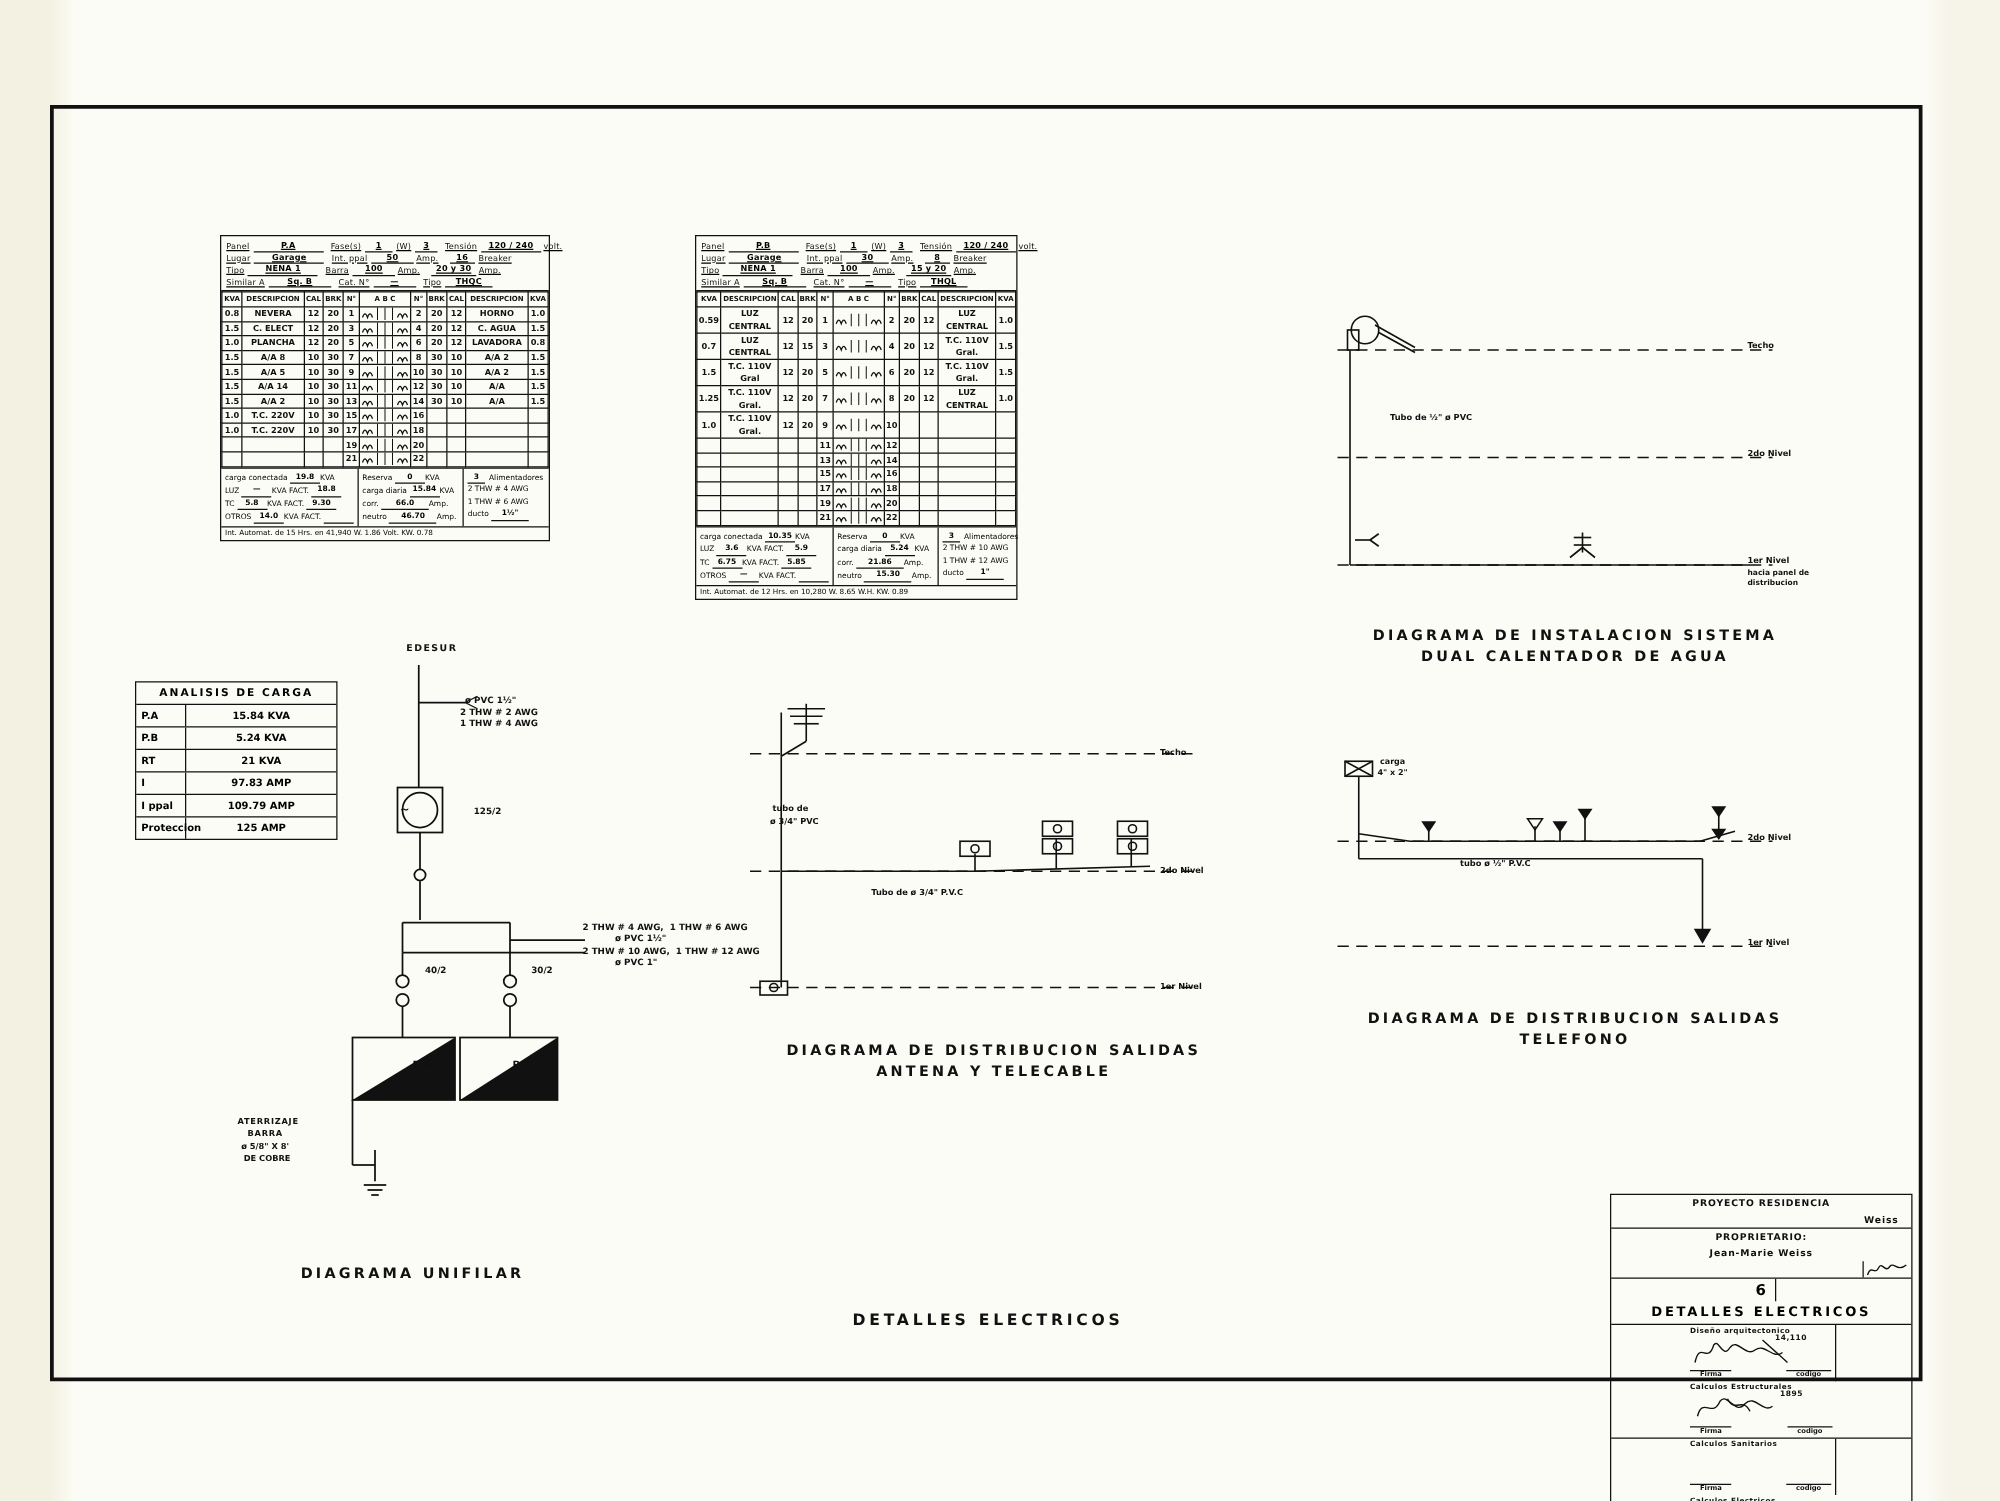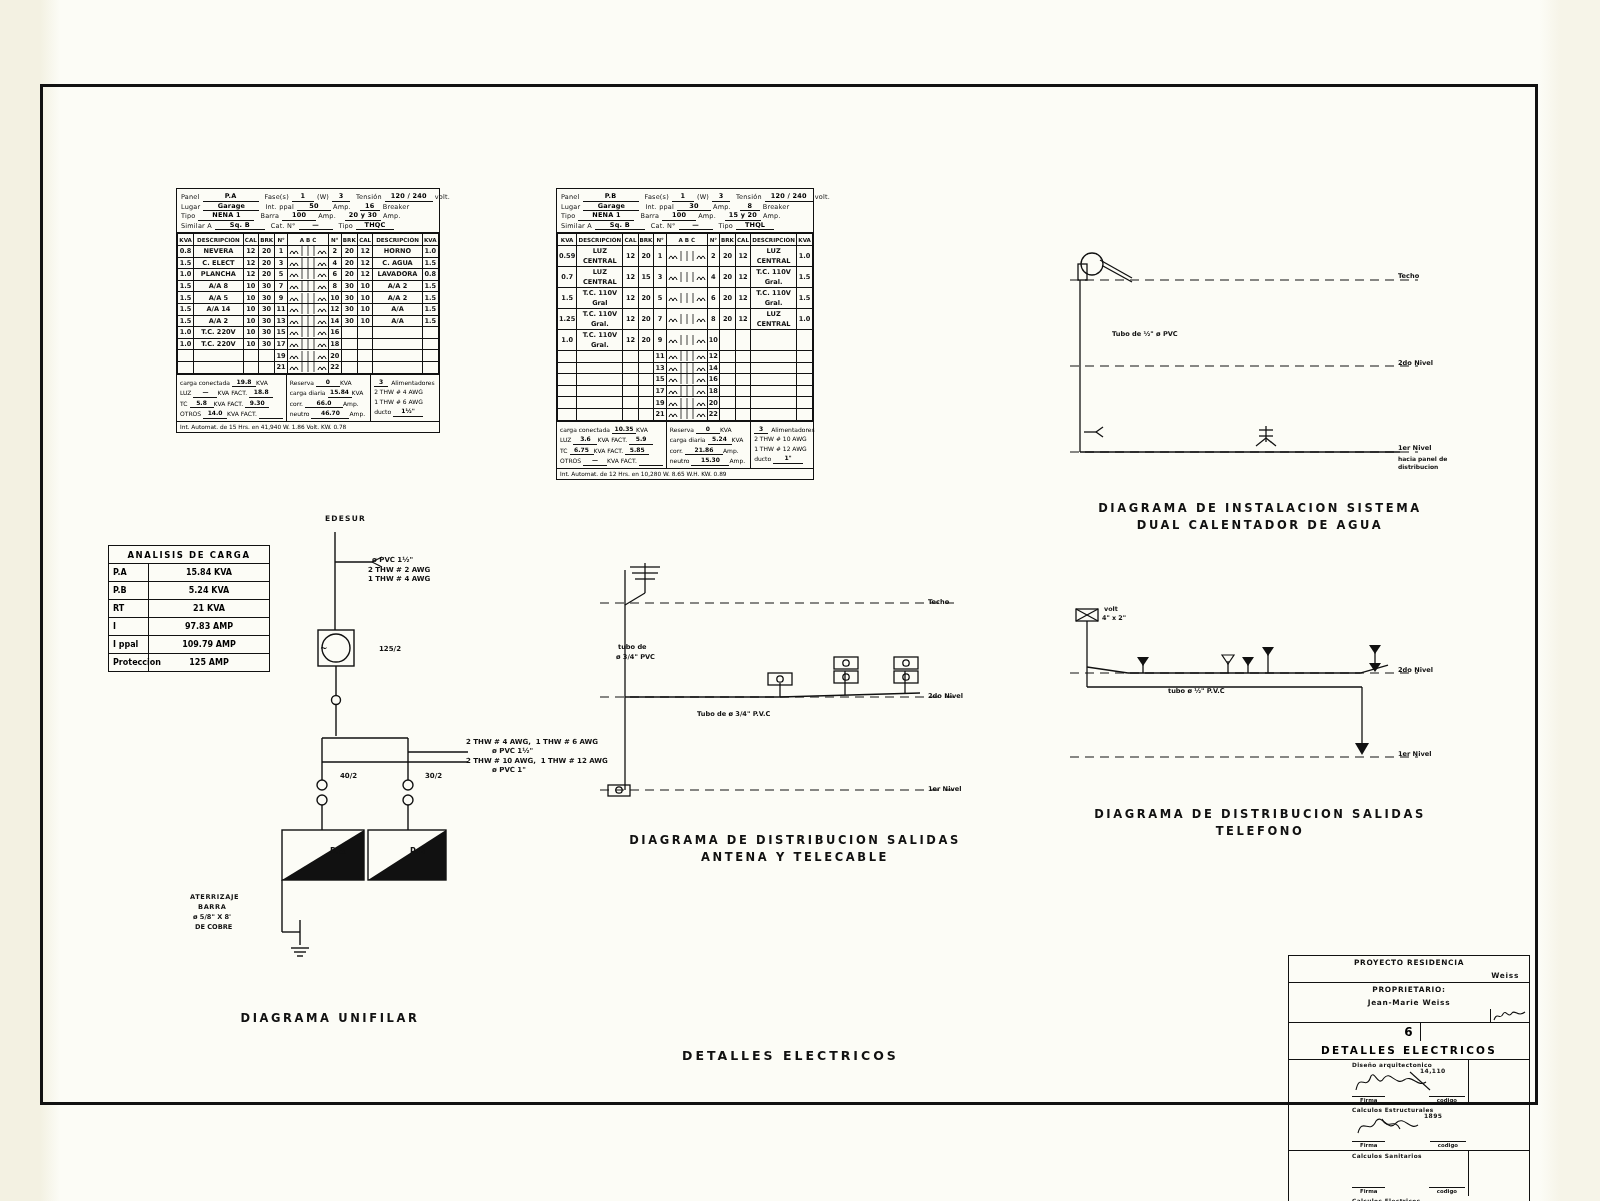--- a/index.html
+++ b/index.html
@@ -15,21 +15,21 @@
   }
   .frame{
     position:absolute;left:40px;top:84px;width:1492px;height:1015px;
     border:3px solid #111;
   }
   .hand{font-family:"DejaVu Sans",sans-serif;font-weight:600;}
   .lbl{position:absolute;white-space:pre;color:#111;}
   
   .panel{position:absolute;border:1.6px solid #111;background:transparent;}
   .panel .hdr{border-bottom:1.6px solid #111;padding:3px 4px 2px 4px;}
-  .hdrrow{display:flex;font-size:6.5px;letter-spacing:.2px;line-height:8.6px;}
+  .hdrrow{display:flex;font-size:6.5px;letter-spacing:.2px;line-height:8.6px;text-decoration:underline;}
   .hdrrow .cell{display:flex;align-items:flex-end;margin-right:6px;}
   .hdrrow .k{color:#111;margin-right:3px;}
   .hdrrow .v{border-bottom:1px solid #111;min-width:28px;text-align:center;
     font-weight:700;padding:0 2px;}
   table.sched{border-collapse:collapse;width:100%;}
   table.sched td,table.sched th{
     border:1px solid #111;font-size:6.6px;height:10.6px;padding:0 1px;
     text-align:center;color:#111;font-weight:700;line-height:10px;
   }
   table.sched th{font-size:5.6px;font-weight:700;}
@@ -1035,21 +1035,21 @@
     <polygon points="172,62 184,62 178,71" fill="#111"></polygon>
     <polygon points="192,52 204,52 198,61" fill="#111"></polygon>
     <polygon points="299,50 311,50 305,59" fill="#111"></polygon>
     <polygon points="299,68 311,68 305,77" fill="#111"></polygon>
     <polygon points="285,148 299,148 292,160" fill="#111"></polygon>
     <g stroke="#111" fill="none" stroke-width="1.2" stroke-dasharray="9 6">
       <line x1="0" y1="78" x2="348" y2="78"></line>
       <line x1="0" y1="162" x2="348" y2="162"></line>
     </g>
   </svg>
-  <div class="lbl hand" style="left:1104px;top:605px;font-size:6.4px;">volt</div>
+  <div class="lbl hand" style="left:1104px;top:605px;font-size:6.4px;">carga</div>
   <div class="lbl hand" style="left:1102px;top:614px;font-size:6.4px;">4" x 2"</div>
   <div class="lbl hand" style="left:1168px;top:687px;font-size:6.6px;">tubo ø ½" P.V.C</div>
   <div class="lbl hand" style="left:1398px;top:666px;font-size:6.6px;">2do Nivel</div>
   <div class="lbl hand" style="left:1398px;top:750px;font-size:6.6px;">1er Nivel</div>
   <div class="dtitle" style="left:1060px;top:806px;width:400px;">DIAGRAMA  DE  DISTRIBUCION  SALIDAS</div>
   <div class="dtitle" style="left:1060px;top:823px;width:400px;text-align:center;">TELEFONO</div>
 
   <div class="stitle" style="left:682px;top:1048px;">DETALLES  ELECTRICOS</div>
 
   <div id="tblock">

